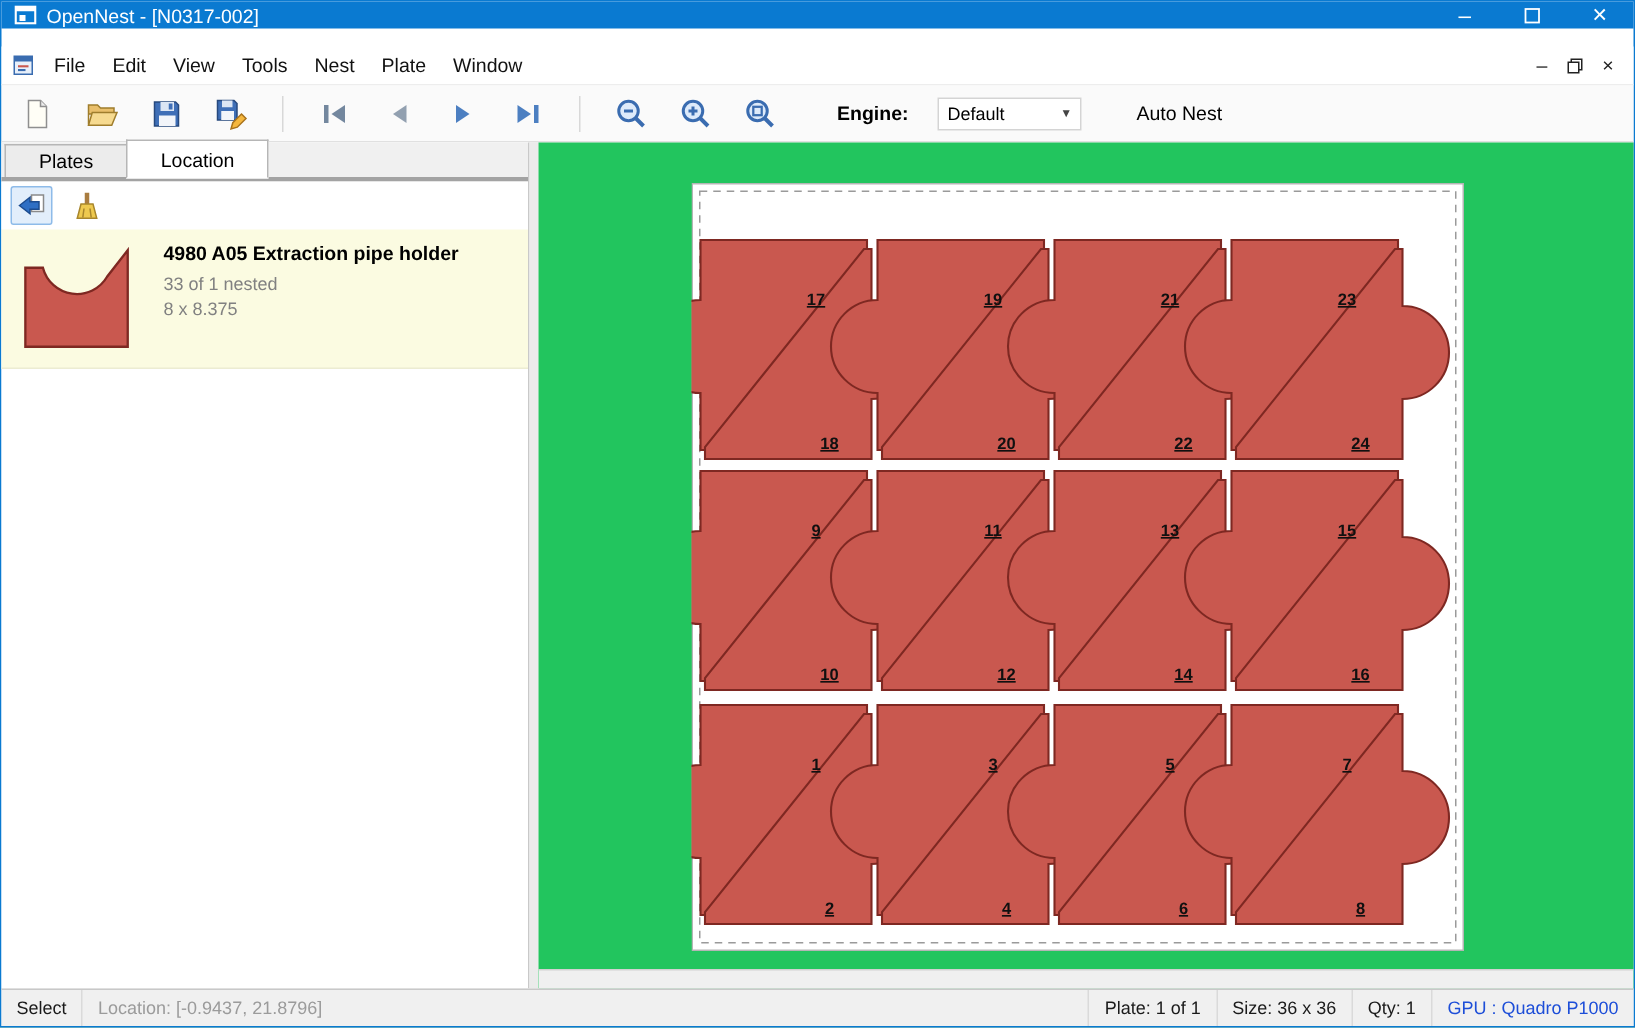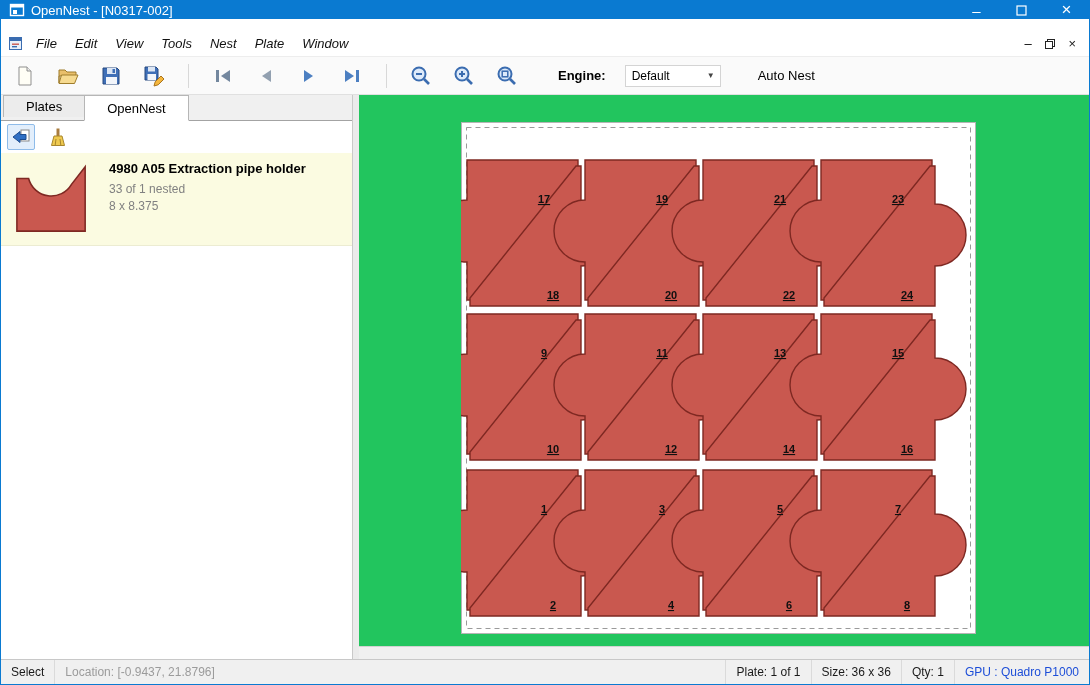--- a/index.html
+++ b/index.html
@@ -22,21 +22,21 @@
   .titlebar .app-icon { margin:0 6px 0 8px; display:flex; }
   .titlebar .title { font-size:13px; }
   .win-controls { margin-left:auto; display:flex; height:30px; }
   .win-btn { width:45px; height:30px; display:flex; align-items:center; justify-content:center;
              font-size:15px; color:#fff; cursor:default; }
   .win-btn.close { font-size:17px; }
 
   
   .menubar {
     position:absolute; top:30px; left:0; right:0; height:26px;
-    background:#fff; display:flex; align-items:center; border-bottom:1px solid #ededed;font-style:italic;
+    background:#fff; display:flex; align-items:center; border-bottom:1px solid #ededed;
   }
   .menubar .mdi-icon { margin:0 4px 0 7px; display:flex; }
   .menu-item { font-size:13px; color:#111; padding:4px 9px; }
   .mdi-controls { margin-left:auto; display:flex; align-items:center; margin-right:6px; }
   .mdi-btn { width:22px; height:20px; display:flex; align-items:center; justify-content:center;
              color:#222; font-size:13px; }
 
   
   .toolbar {
     position:absolute; top:56px; left:0; right:0; height:38px;
@@ -52,22 +52,22 @@
   }
   .combo .arrow { margin-left:auto; padding-right:5px; font-size:8px; color:#444; }
   .auto-nest { font-size:13px; margin-left:26px; }
 
   
   .sidebar {
     position:absolute; top:94px; left:0; width:352px; bottom:25px;
     background:#fff; border-right:1px solid #c9c9c9;
   }
   .tabstrip {
-    height:26px; background:#f0f0f0; display:flex; 
-    border-bottom:1px solid #a3a3a3; padding-left:2px;
+    height:26px; background:#f0f0f0; display:flex; align-items:flex-end;
+    border-bottom:3px solid #a3a3a3; padding-left:2px;
   }
   .tab {
     height:22px; padding:3px 22px 0 22px; font-size:13px; background:#ececec;
     border:1px solid #b6b6b6; border-bottom:none; margin-right:-1px;
   }
   .tab.active { background:#fff; height:26px; padding-top:5px; margin-bottom:-1px;
                 border-bottom:1px solid #fff; position:relative; z-index:2; }
   .panel-toolbar { height:32px; display:flex; align-items:center; padding-left:6px; background:#fff; }
   .pbtn { width:28px; height:26px; display:flex; align-items:center; justify-content:center; margin-right:8px; }
   .pbtn.toggled { border:1px solid #8ebbe9; background:#e2eefb; border-radius:2px; }
@@ -245,21 +245,21 @@
     <div class="combo">
       <span>Default</span>
       <span class="arrow">▼</span>
     </div>
     <span class="auto-nest">Auto Nest</span>
   </div>
 
   <div class="sidebar">
     <div class="tabstrip" id="tab-strip">
         <div class="tab">Plates</div>
-        <div class="tab active">OpenNest</div>
+        <div class="tab active">Location</div>
       </div>
     <div class="panel-toolbar">
       <div class="pbtn toggled">
         <svg width="20" height="20" viewBox="0 0 20 20">
           <rect x="10" y="3" width="8" height="11" fill="#fff" stroke="#8a8a8a"></rect>
           <polygon points="2,10 9,4.5 9,7.5 15,7.5 15,12.5 9,12.5 9,15.5" fill="#2f6fc4" stroke="#1d4c8f"></polygon>
         </svg>
       </div>
       <div class="pbtn">
         <svg width="20" height="20" viewBox="0 0 20 20">

